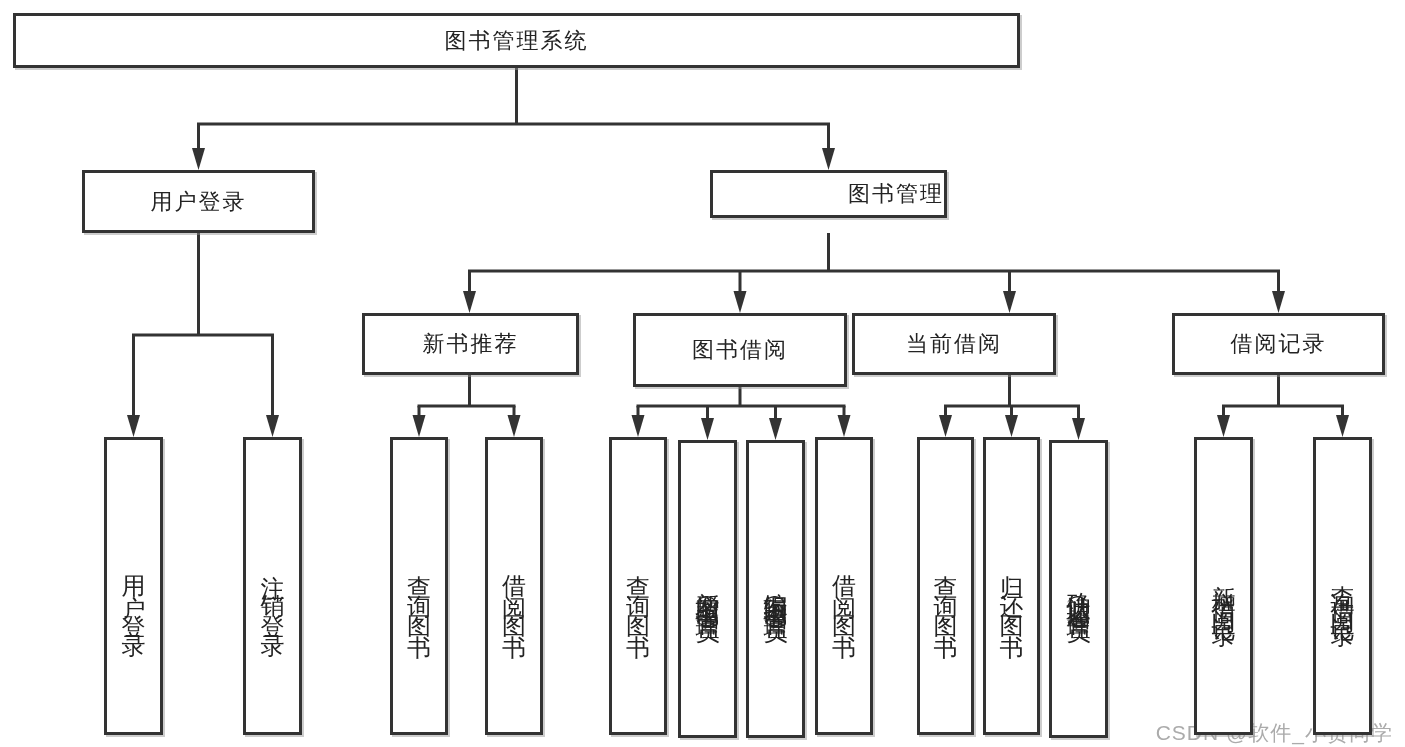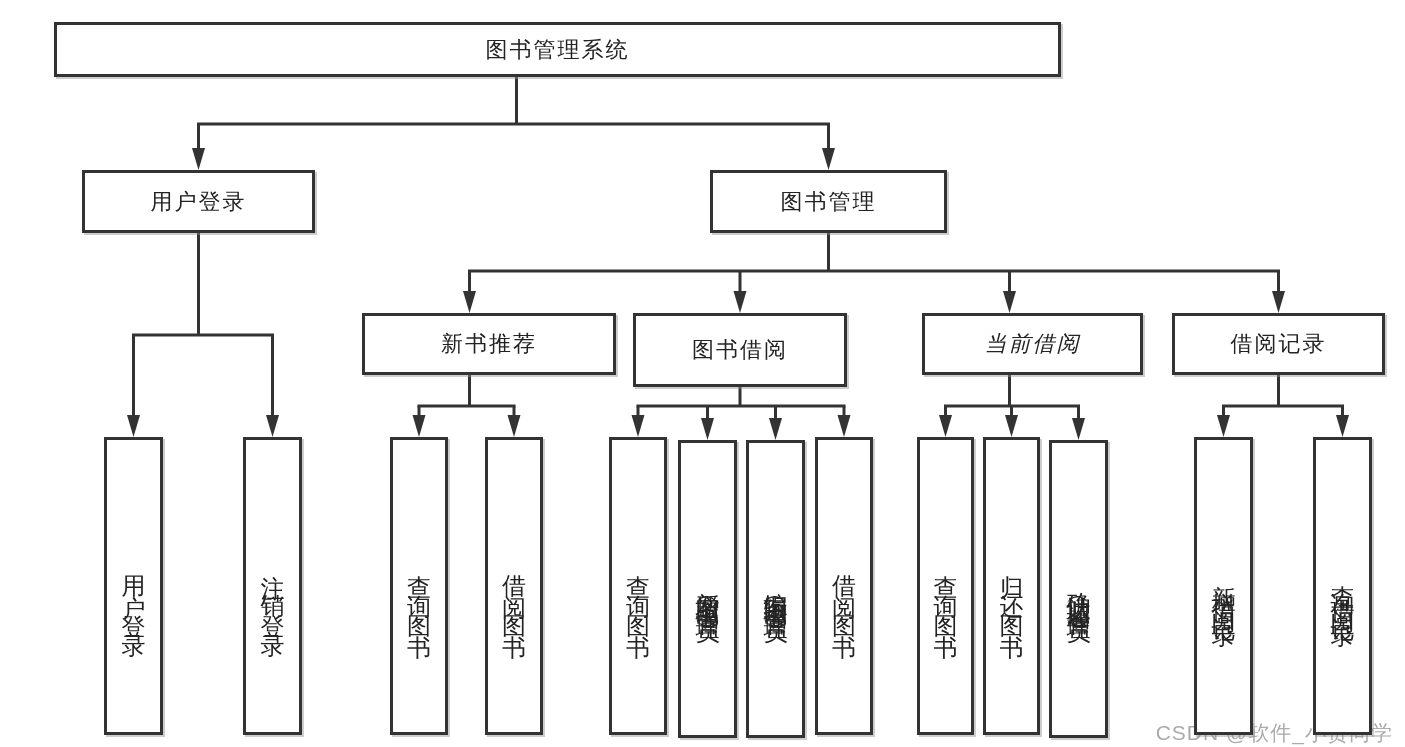--- a/index.html
+++ b/index.html
@@ -104,36 +104,36 @@
       <polygon points="1072,418 1085,418 1078.5,440" fill="#333333"></polygon>
       <line x1="1278.5" y1="375" x2="1278.5" y2="406" stroke="#333333" stroke-width="3"></line>
       <line x1="1222" y1="406" x2="1344" y2="406" stroke="#333333" stroke-width="3"></line>
       <line x1="1223.5" y1="406" x2="1223.5" y2="419" stroke="#333333" stroke-width="3"></line>
       <polygon points="1217,415 1230,415 1223.5,437" fill="#333333"></polygon>
       <line x1="1342.5" y1="406" x2="1342.5" y2="419" stroke="#333333" stroke-width="3"></line>
       <polygon points="1336,415 1349,415 1342.5,437" fill="#333333"></polygon>
     </svg>
 
   <div id="watermark">CSDN @软件_小贺同学</div>
-<div class="node branch" style="left: 13px; top: 22px; width: 1007px; height: 55px; margin-left: 41px;">
+<div class="node branch" style="left: 13px; top: 13px; width: 1007px; height: 55px;">
       <span class="label">图书管理系统</span>
     </div>
     <div class="node branch" style="left: 82px; top: 170px; width: 233px; height: 63px;">
       <span class="label">用户登录</span>
     </div>
-    <div class="node branch" style="left: 710px; top: 170px; width: 237px; height: 63px;">
+    <div class="node branch" style="left: 710px; top: 170px; width: 237px; height: 48px; justify-content: flex-end;">
       <span class="label">图书管理</span>
     </div>
-    <div class="node branch" style="left: 362px; top: 313px; width: 254px; height: 62px;">
+    <div class="node branch" style="left: 362px; top: 313px; width: 217px; height: 62px;">
       <span class="label">新书推荐</span>
     </div>
     <div class="node branch" style="left: 633px; top: 313px; width: 214px; height: 74px;">
       <span class="label">图书借阅</span>
     </div>
-    <div class="node branch" style="left: 922px; top: 313px; width: 221px; height: 62px; font-style: italic;">
+    <div class="node branch" style="left: 852px; top: 313px; width: 204px; height: 62px;">
       <span class="label">当前借阅</span>
     </div>
     <div class="node branch" style="left: 1172px; top: 313px; width: 213px; height: 62px;">
       <span class="label">借阅记录</span>
     </div>
     <div class="node leaf" style="left: 104px; top: 437px; width: 59px; height: 298px;">
       <span class="label v-short">用户登录</span>
     </div>
     <div class="node leaf" style="left: 243px; top: 437px; width: 59px; height: 298px;">
       <span class="label v-short">注销登录</span>

